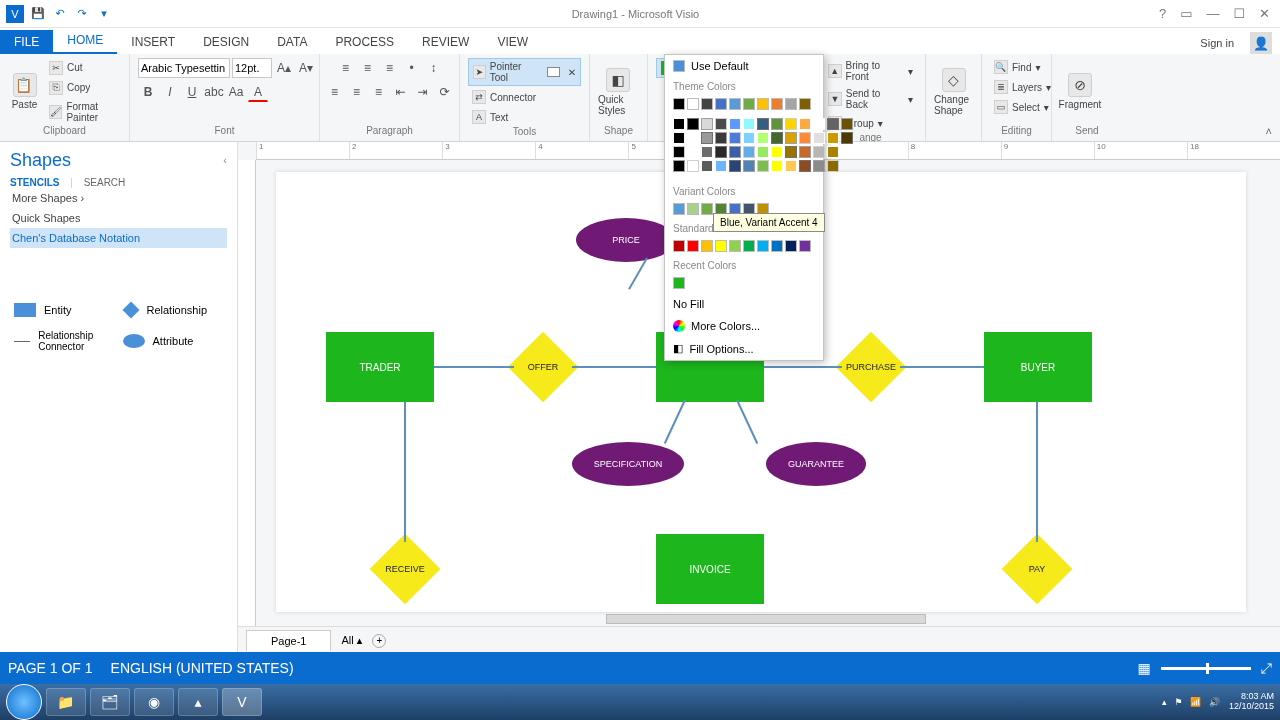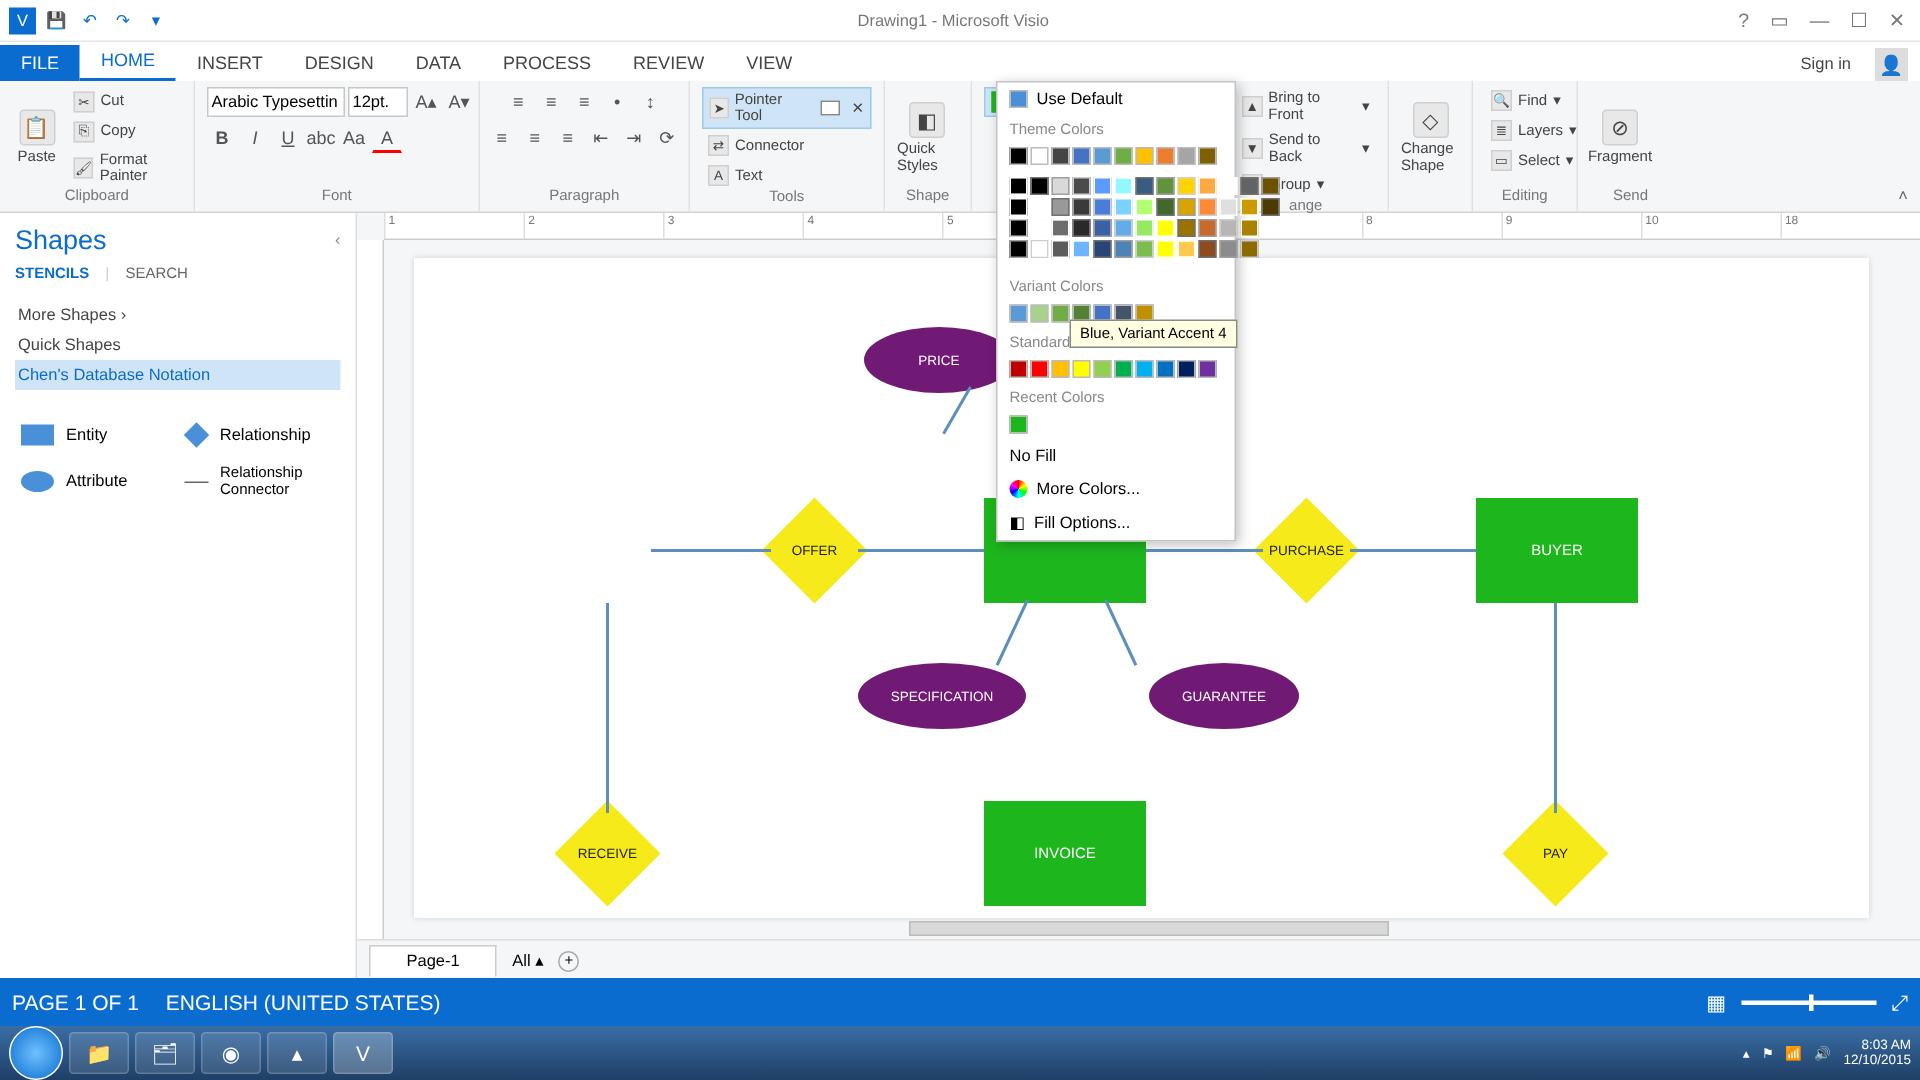--- a/index.html
+++ b/index.html
@@ -40,21 +40,21 @@
 .fill-dd .row { padding:5px 8px; display:flex; align-items:center; gap:6px; cursor:pointer; }
 .fill-dd .sect { padding:4px 8px 2px 8px; color:#888; font-size:10px; }
 .swatches { display:flex; flex-wrap:wrap; gap:2px; padding:4px 8px; }
 .swatches.gridtall { flex-direction:column; height:68px; align-content:flex-start; }
 .sw { width:12px; height:12px; border:1px solid #bbb; cursor:pointer; }
 .tooltip { position:absolute; background:#ffffe1; border:1px solid #8a8a8a; padding:3px 6px; font-size:10px; white-space:nowrap; z-index:60; }
 
 
 .shapes-panel { position:absolute; left:0; top:142px; width:238px; bottom:66px; border-right:1px solid #ddd; background:#fff; padding:8px 10px; }
 .shapes-panel h2 { font-size:18px; font-weight:400; color:#0a6cce; margin-bottom:6px; }
-.shapes-panel .subtabs { font-size:10px; color:#666; margin-bottom:12px; }
+.shapes-panel .subtabs { font-size:10px; color:#666; }
 .shapes-panel .subtabs span { padding-right:8px; cursor:pointer; }
 .shapes-panel .subtabs span.active { color:#0a6cce; font-weight:600; }
 .shapes-panel .link { font-size:11px; color:#444; padding:4px 2px; cursor:pointer; }
 .shapes-panel .link.sel { background:#cfe5f7; color:#0a6cce; }
 .shape-item { display:flex; align-items:center; gap:8px; padding:6px 4px; font-size:11px; cursor:pointer; }
 .shape-item .sicon { width:22px; height:14px; }
 .ent-ico { background:#4a90d9; }
 .rel-ico { width:18px; height:18px; background:#4a90d9; transform:rotate(45deg); }
 .att-ico { width:22px; height:14px; background:#4a90d9; border-radius:50%; }
 .conn-ico { width:22px; height:1px; background:#666; }
@@ -388,40 +388,40 @@
   <span style="position:absolute;right:10px;top:12px;font-size:11px;color:#888;cursor:pointer;">‹</span>
   <div class="subtabs">
     <span class="active">STENCILS</span>
     <span style="color:#ccc;">|</span>
     <span>SEARCH</span>
   </div>
   <div class="link"><span>More Shapes</span> <span>›</span></div>
   <div class="link">Quick Shapes</div>
   <div class="link sel">Chen's Database Notation</div>
   <div style="height:16px;"></div>
-  <div style="display:flex;">
+  <div style="display:flex;margin-top:32px;">
     <div class="shape-item" style="width:50%;">
         <div class="sicon ent-ico"></div>
         <span>Entity</span>
       </div>
     <div class="shape-item" style="width:50%;">
         <div style="width:16px;height:16px;display:flex;align-items:center;justify-content:center;">
           <div class="rel-ico" style="width:12px;height:12px;"></div>
         </div>
         <span>Relationship</span>
       </div>
   </div>
   <div style="display:flex;">
     <div class="shape-item" style="width:50%;">
+        <div class="conn-ico"></div>
+        <span style="font-size:10px;line-height:1.1;">Relationship Connector</span>
+      </div>
+    <div class="shape-item" style="width:50%;">
         <div class="att-ico"></div>
         <span>Attribute</span>
-      </div>
-    <div class="shape-item" style="width:50%;">
-        <div class="conn-ico"></div>
-        <span style="font-size:10px;line-height:1.1;">Relationship Connector</span>
       </div>
   </div>
 </div>
 
 <div class="canvas-wrap">
   <div class="ruler-h">
       <span>1</span>
       <span>2</span>
       <span>3</span>
       <span>4</span>
@@ -432,20 +432,21 @@
       <span>9</span>
       <span>10</span>
       <span>18</span>
     </div>
   <div class="ruler-v"></div>
   <div class="canvas">
     <div class="page">
 
       <div class="attrib" style="left:300px;top:46px;">PRICE</div>
 
+      <div class="entity" style="left:50px;top:160px;">TRADER</div>
       <div class="relat" style="left:232px;top:160px;">
           <div class="diamond"></div>
           <div class="lbl">OFFER</div>
         </div>
       <div class="entity" style="left:380px;top:160px;background:#1db61d;"></div>
       <div class="relat" style="left:560px;top:160px;">
           <div class="diamond"></div>
           <div class="lbl">PURCHASE</div>
         </div>
       <div class="entity" style="left:708px;top:160px;">BUYER</div>

